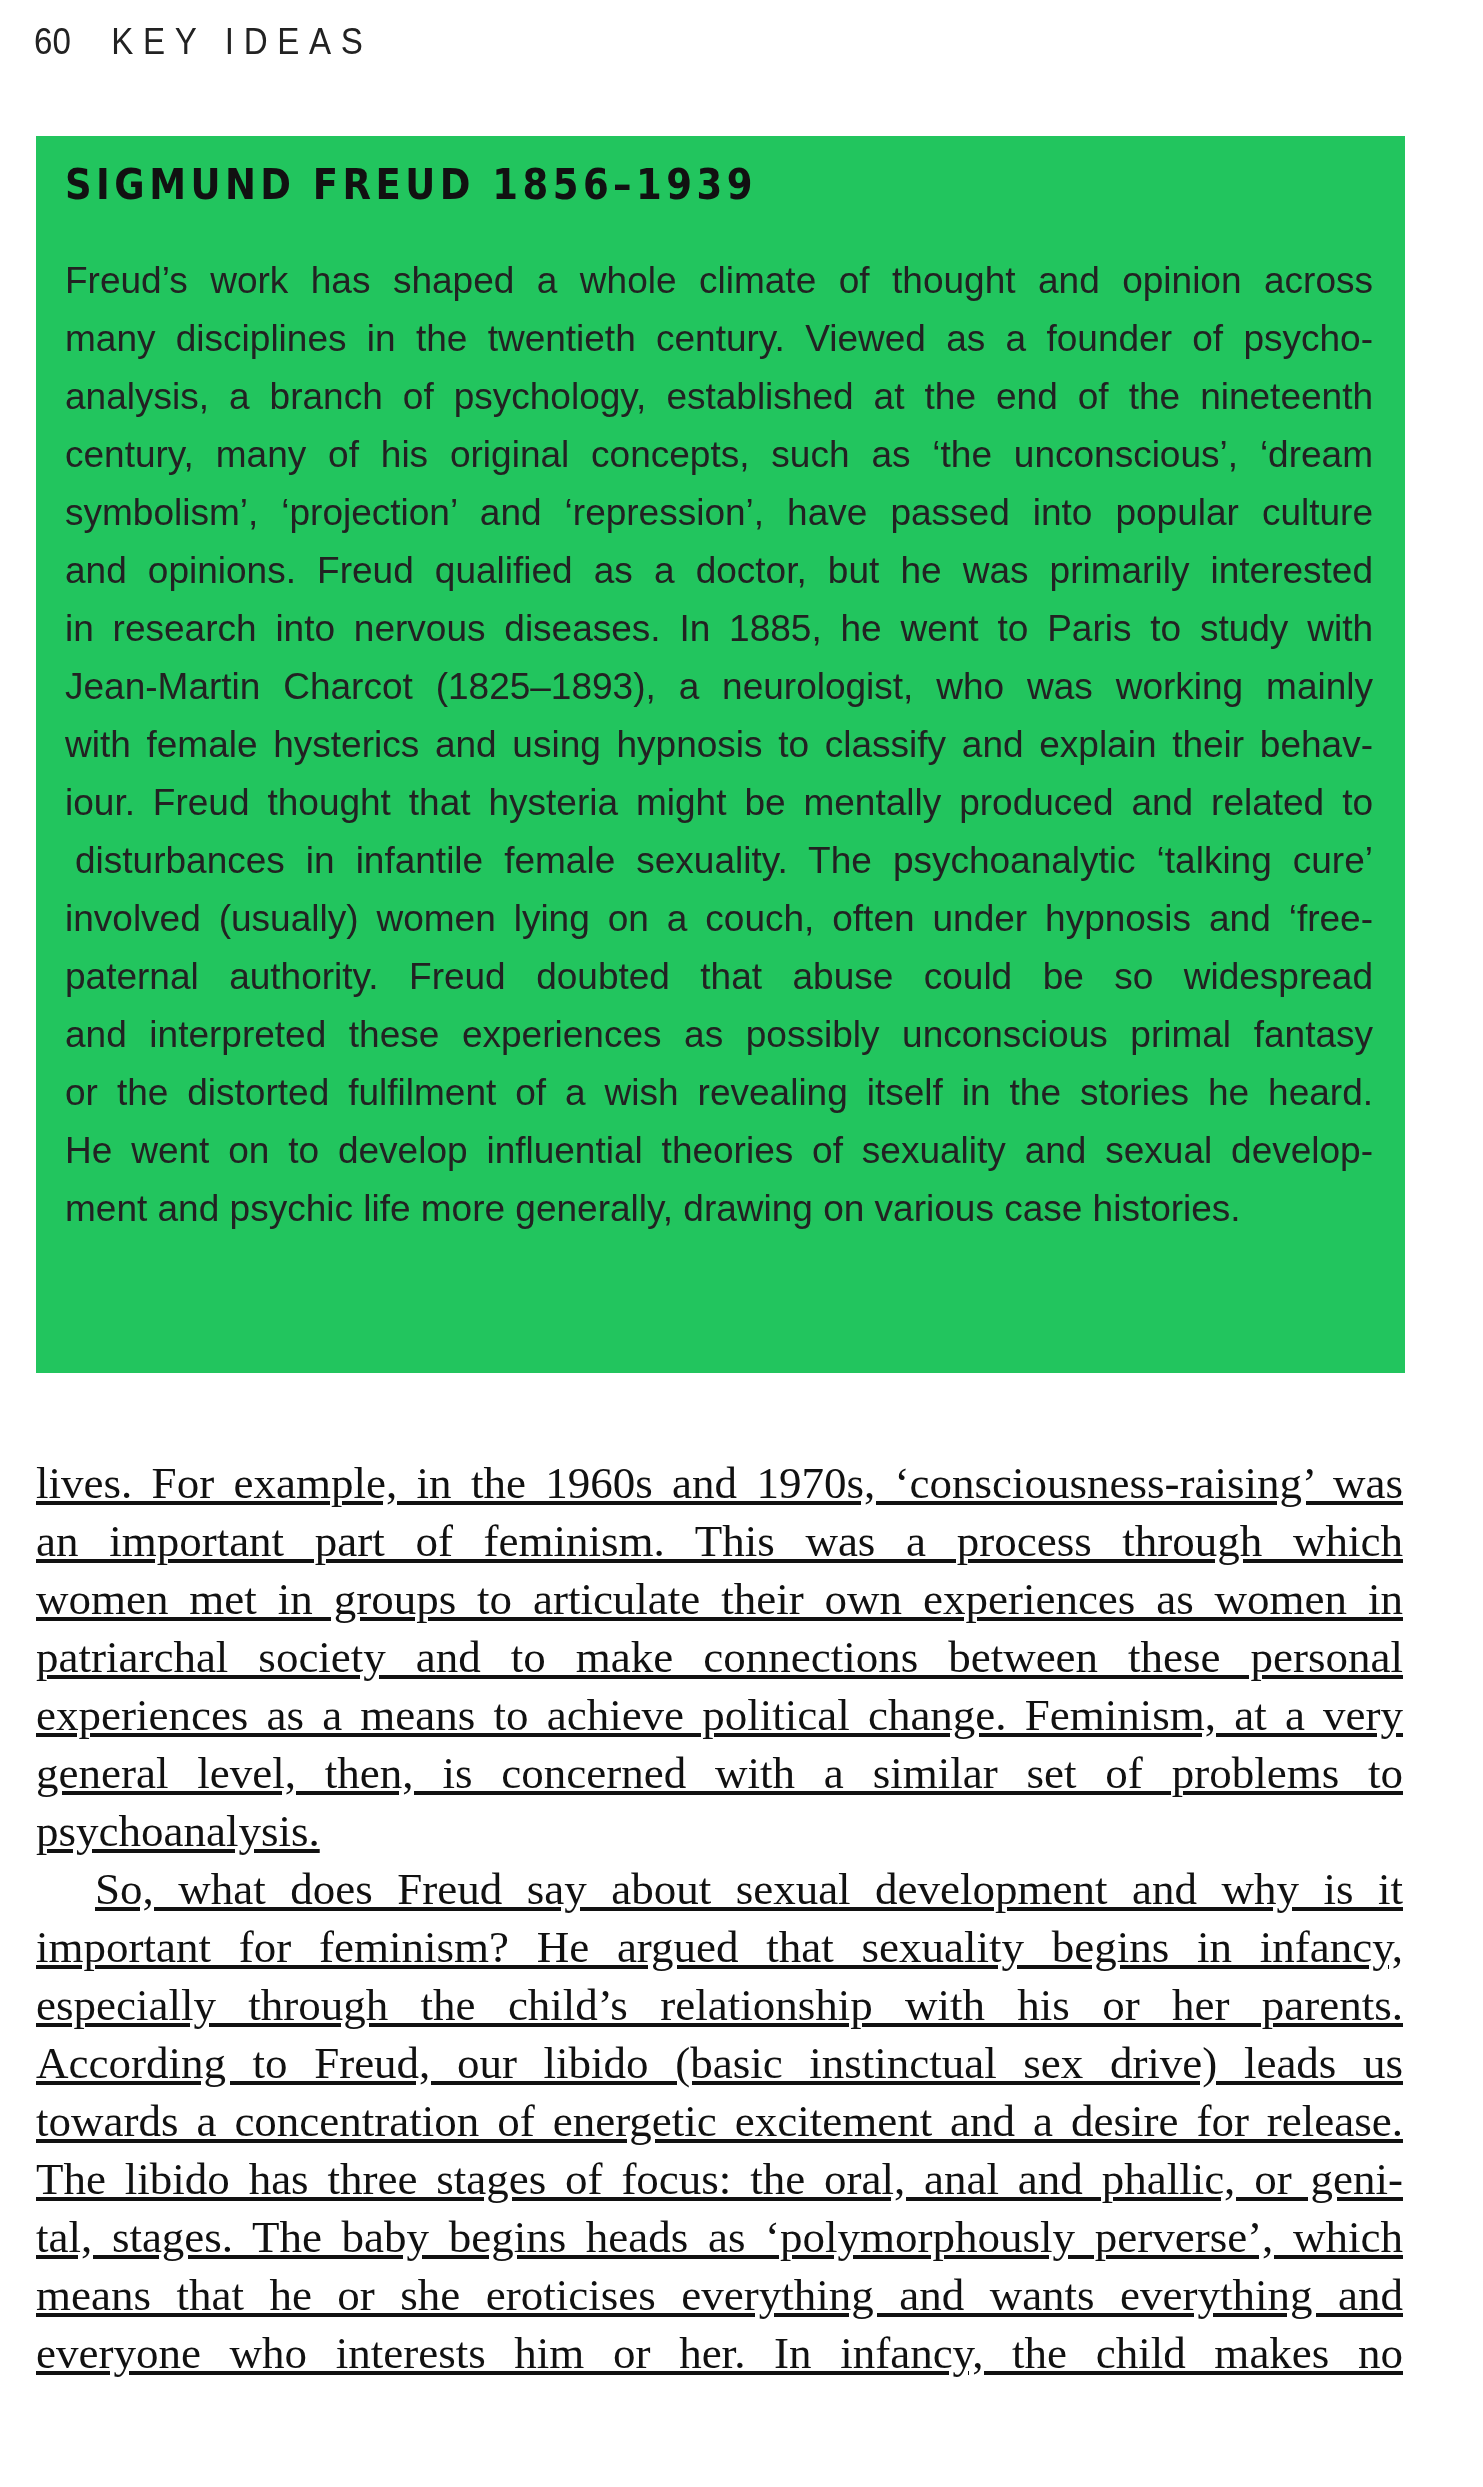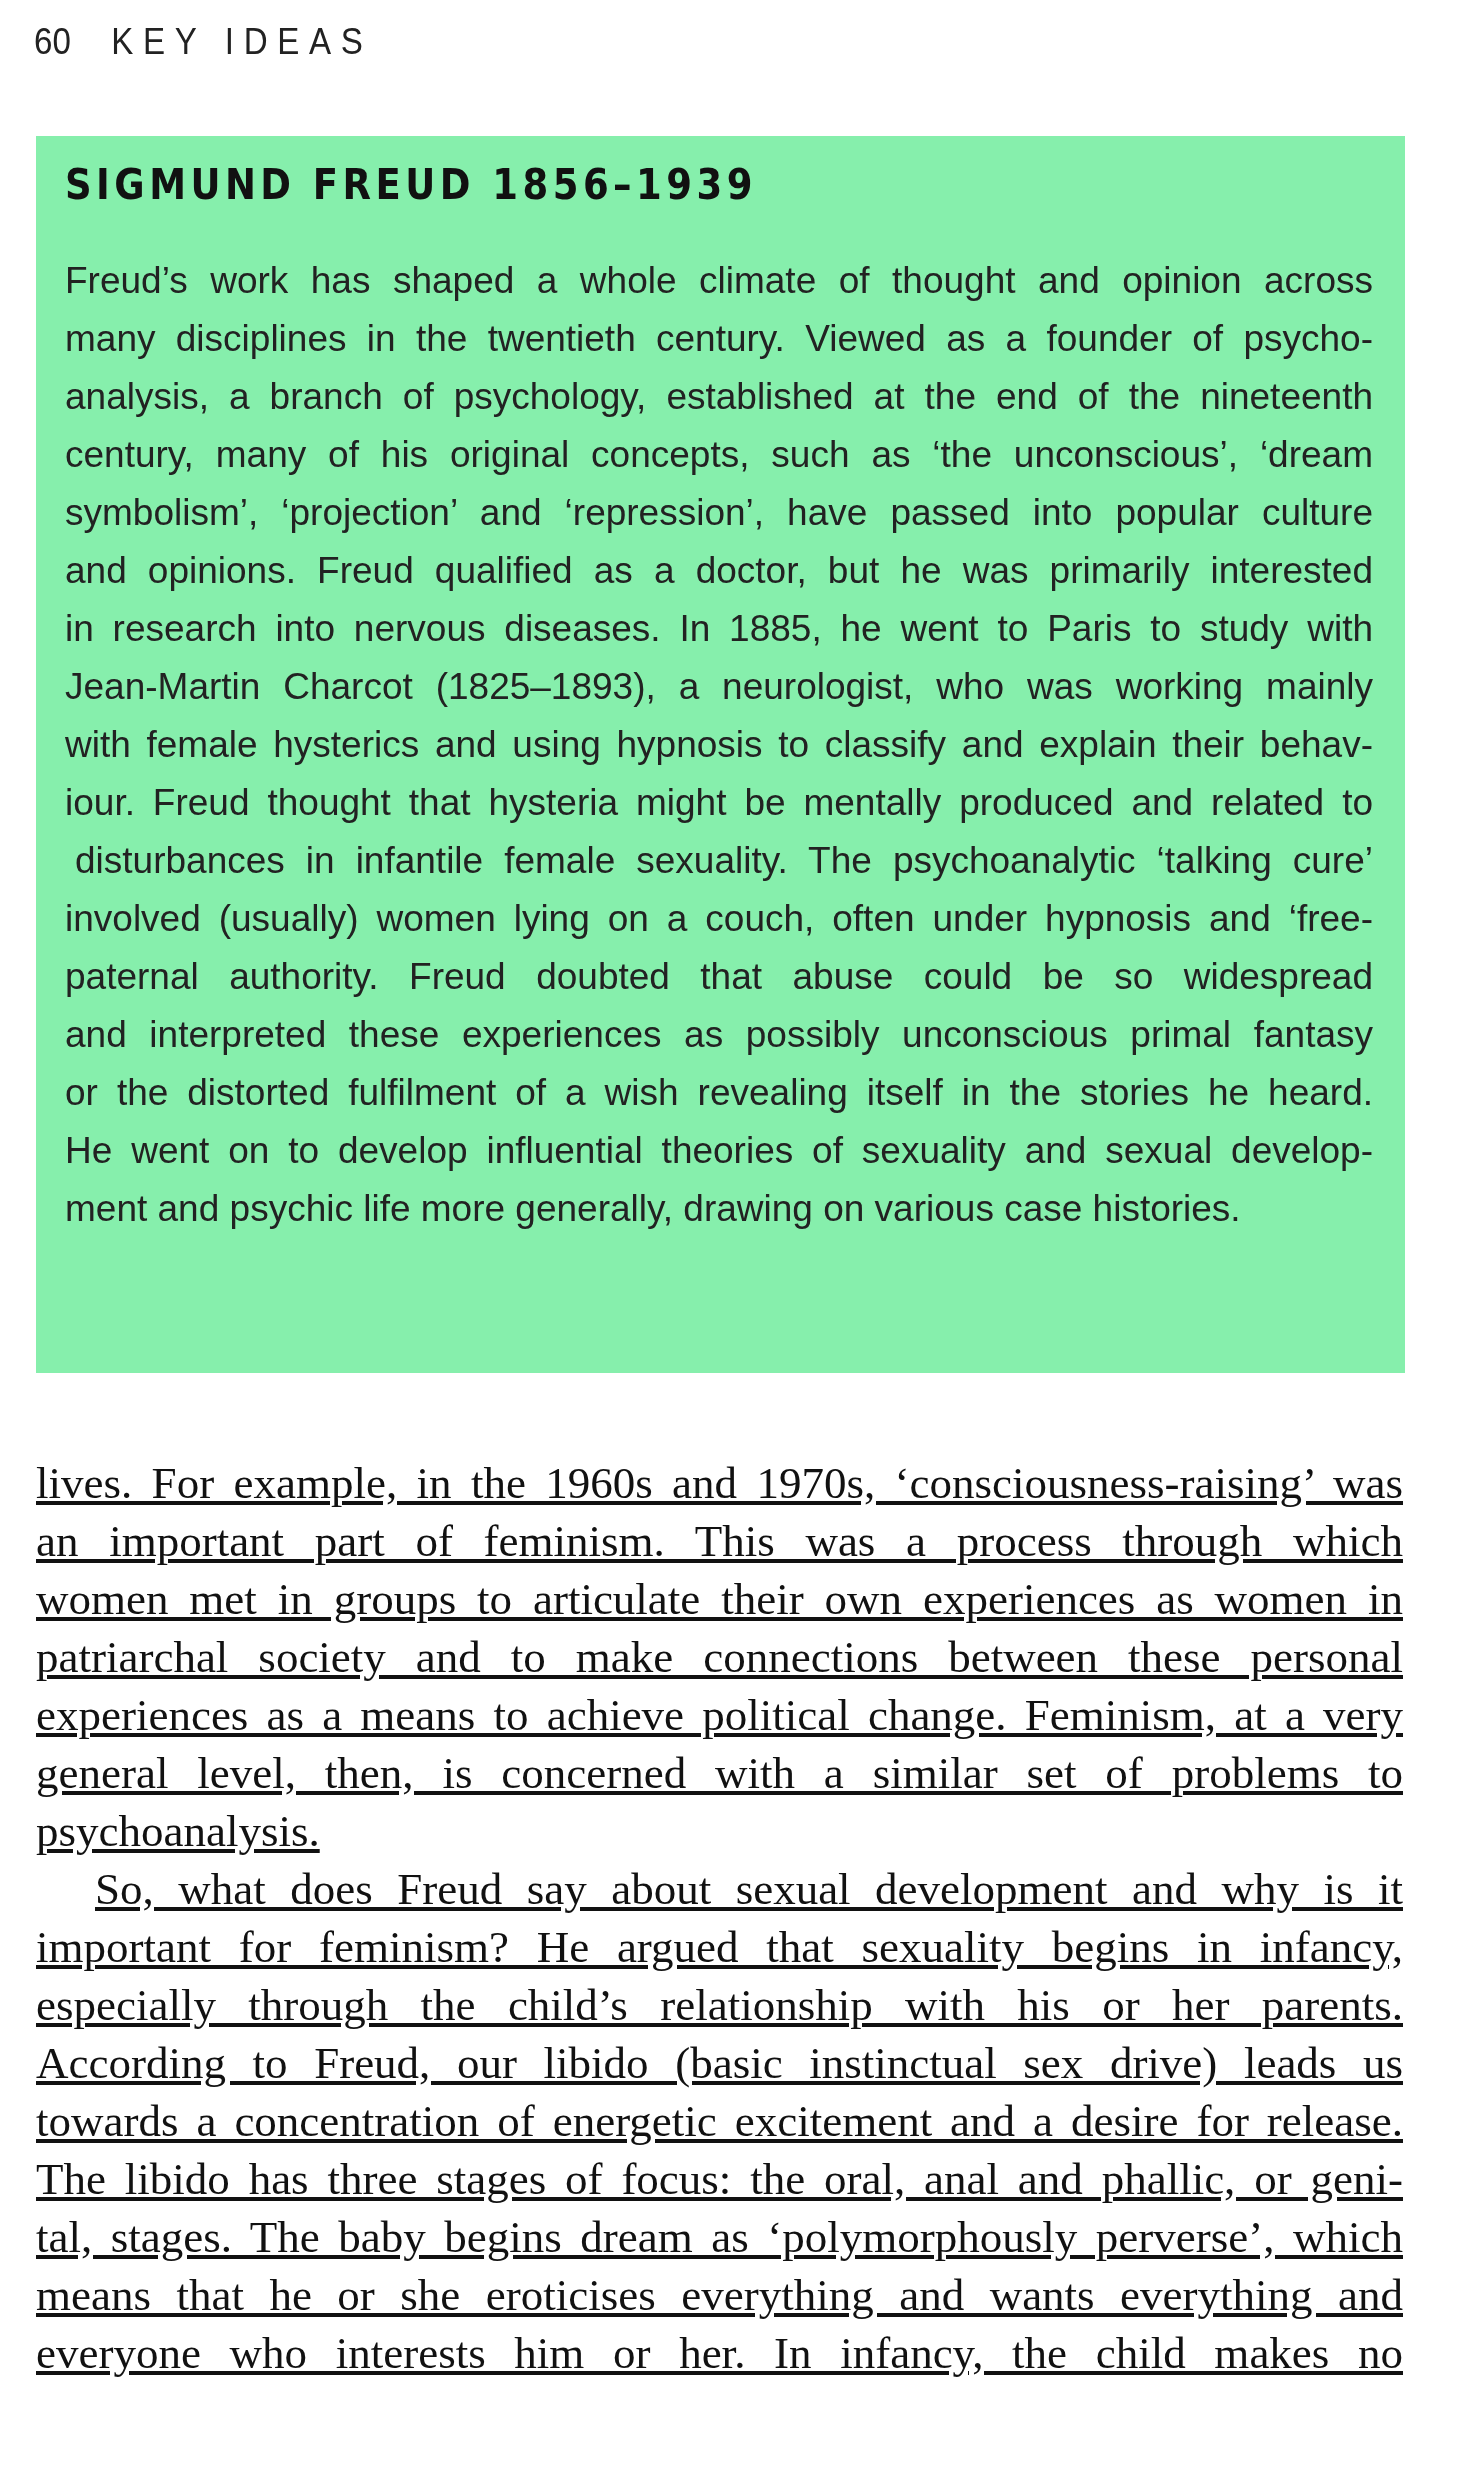--- a/index.html
+++ b/index.html
@@ -11,21 +11,21 @@
     font-size: 36px; line-height: 41px; color: #222;
     transform: scaleX(0.92); transform-origin: left top;
     white-space: nowrap;
   }
   .running-head .page-num { letter-spacing: 0; }
   .running-head .section { margin-left: 44px; letter-spacing: 10.5px; }
 
   .sidebar {
     position: absolute; left: 36px; top: 136px;
     width: 1369px; height: 1237px;
-    background: #86efac;
+    background: #22c55e;
   }
   .sidebar-title {
     position: absolute; left: 29px; top: 22px;
     font-family: "DejaVu Sans", sans-serif; font-weight: bold;
     font-size: 43px; line-height: 52px; letter-spacing: 5.2px;
     color: #111; white-space: nowrap;
     transform: scaleX(0.86); transform-origin: left top;
   }
   .sidebar-body {
     position: absolute; left: 29px; top: 116px; width: 1308px;
@@ -91,18 +91,18 @@
     <span class="line"><span style="white-space: nowrap; word-spacing: 0px;">general level, then, is concerned with a similar set of problems to</span></span>
     <span class="line last">psychoanalysis.</span>
   </div>
   <div>
     <span class="line indent"><span style="white-space: nowrap; word-spacing: 0px;">So, what does Freud say about sexual development and why is it</span></span>
     <span class="line"><span style="white-space: nowrap; word-spacing: 0px;">important for feminism? He argued that sexuality begins in infancy,</span></span>
     <span class="line"><span style="white-space: nowrap; word-spacing: 0px;">especially through the child’s relationship with his or her parents.</span></span>
     <span class="line"><span style="white-space: nowrap; word-spacing: 0px;">According to Freud, our libido (basic instinctual sex drive) leads us</span></span>
     <span class="line"><span style="white-space: nowrap; word-spacing: 0px;">towards a concentration of energetic excitement and a desire for release.</span></span>
     <span class="line"><span style="white-space: nowrap; word-spacing: 0px;">The libido has three stages of focus: the oral, anal and phallic, or geni-</span></span>
-    <span class="line"><span style="white-space: nowrap; word-spacing: 0px;">tal, stages. The baby begins dream as ‘polymorphously perverse’, which</span></span>
+    <span class="line"><span style="white-space: nowrap; word-spacing: 0px;">tal, stages. The baby begins heads as ‘polymorphously perverse’, which</span></span>
     <span class="line"><span style="white-space: nowrap; word-spacing: 0px;">means that he or she eroticises everything and wants everything and</span></span>
     <span class="line"><span style="white-space: nowrap; word-spacing: 0px;">everyone who interests him or her. In infancy, the child makes no</span></span>
   </div>
 </div>
 
 
 </body></html>

